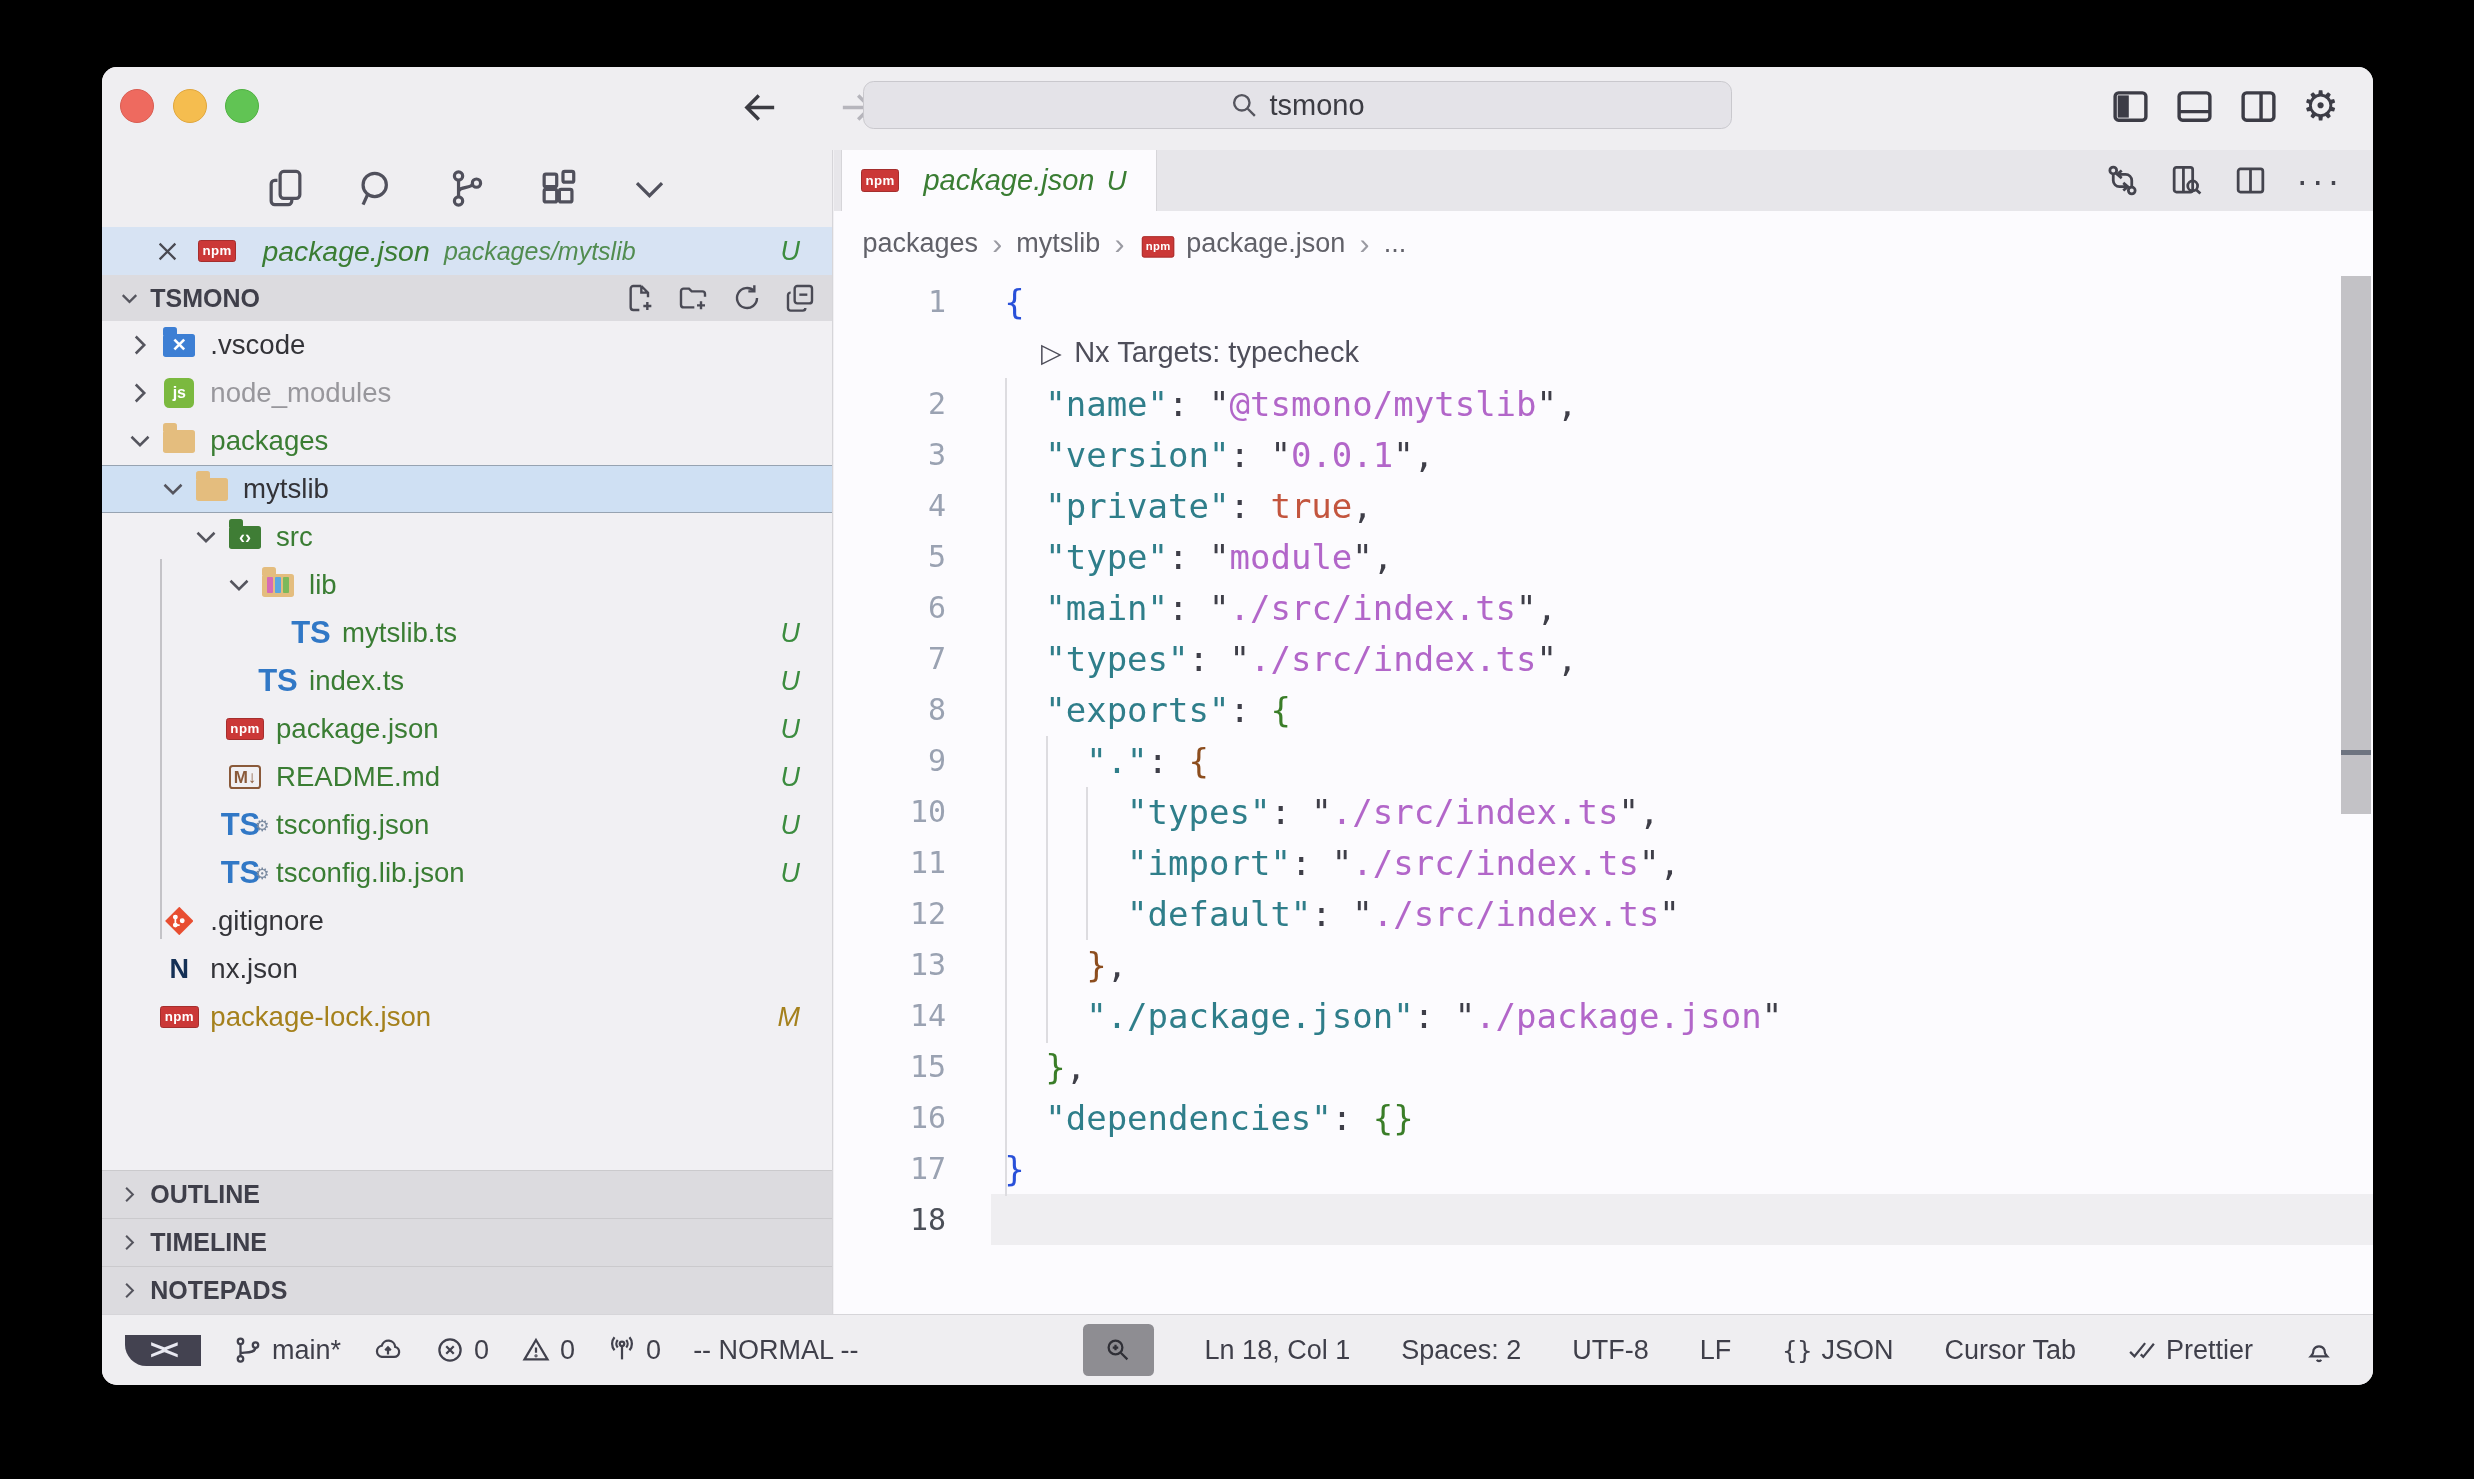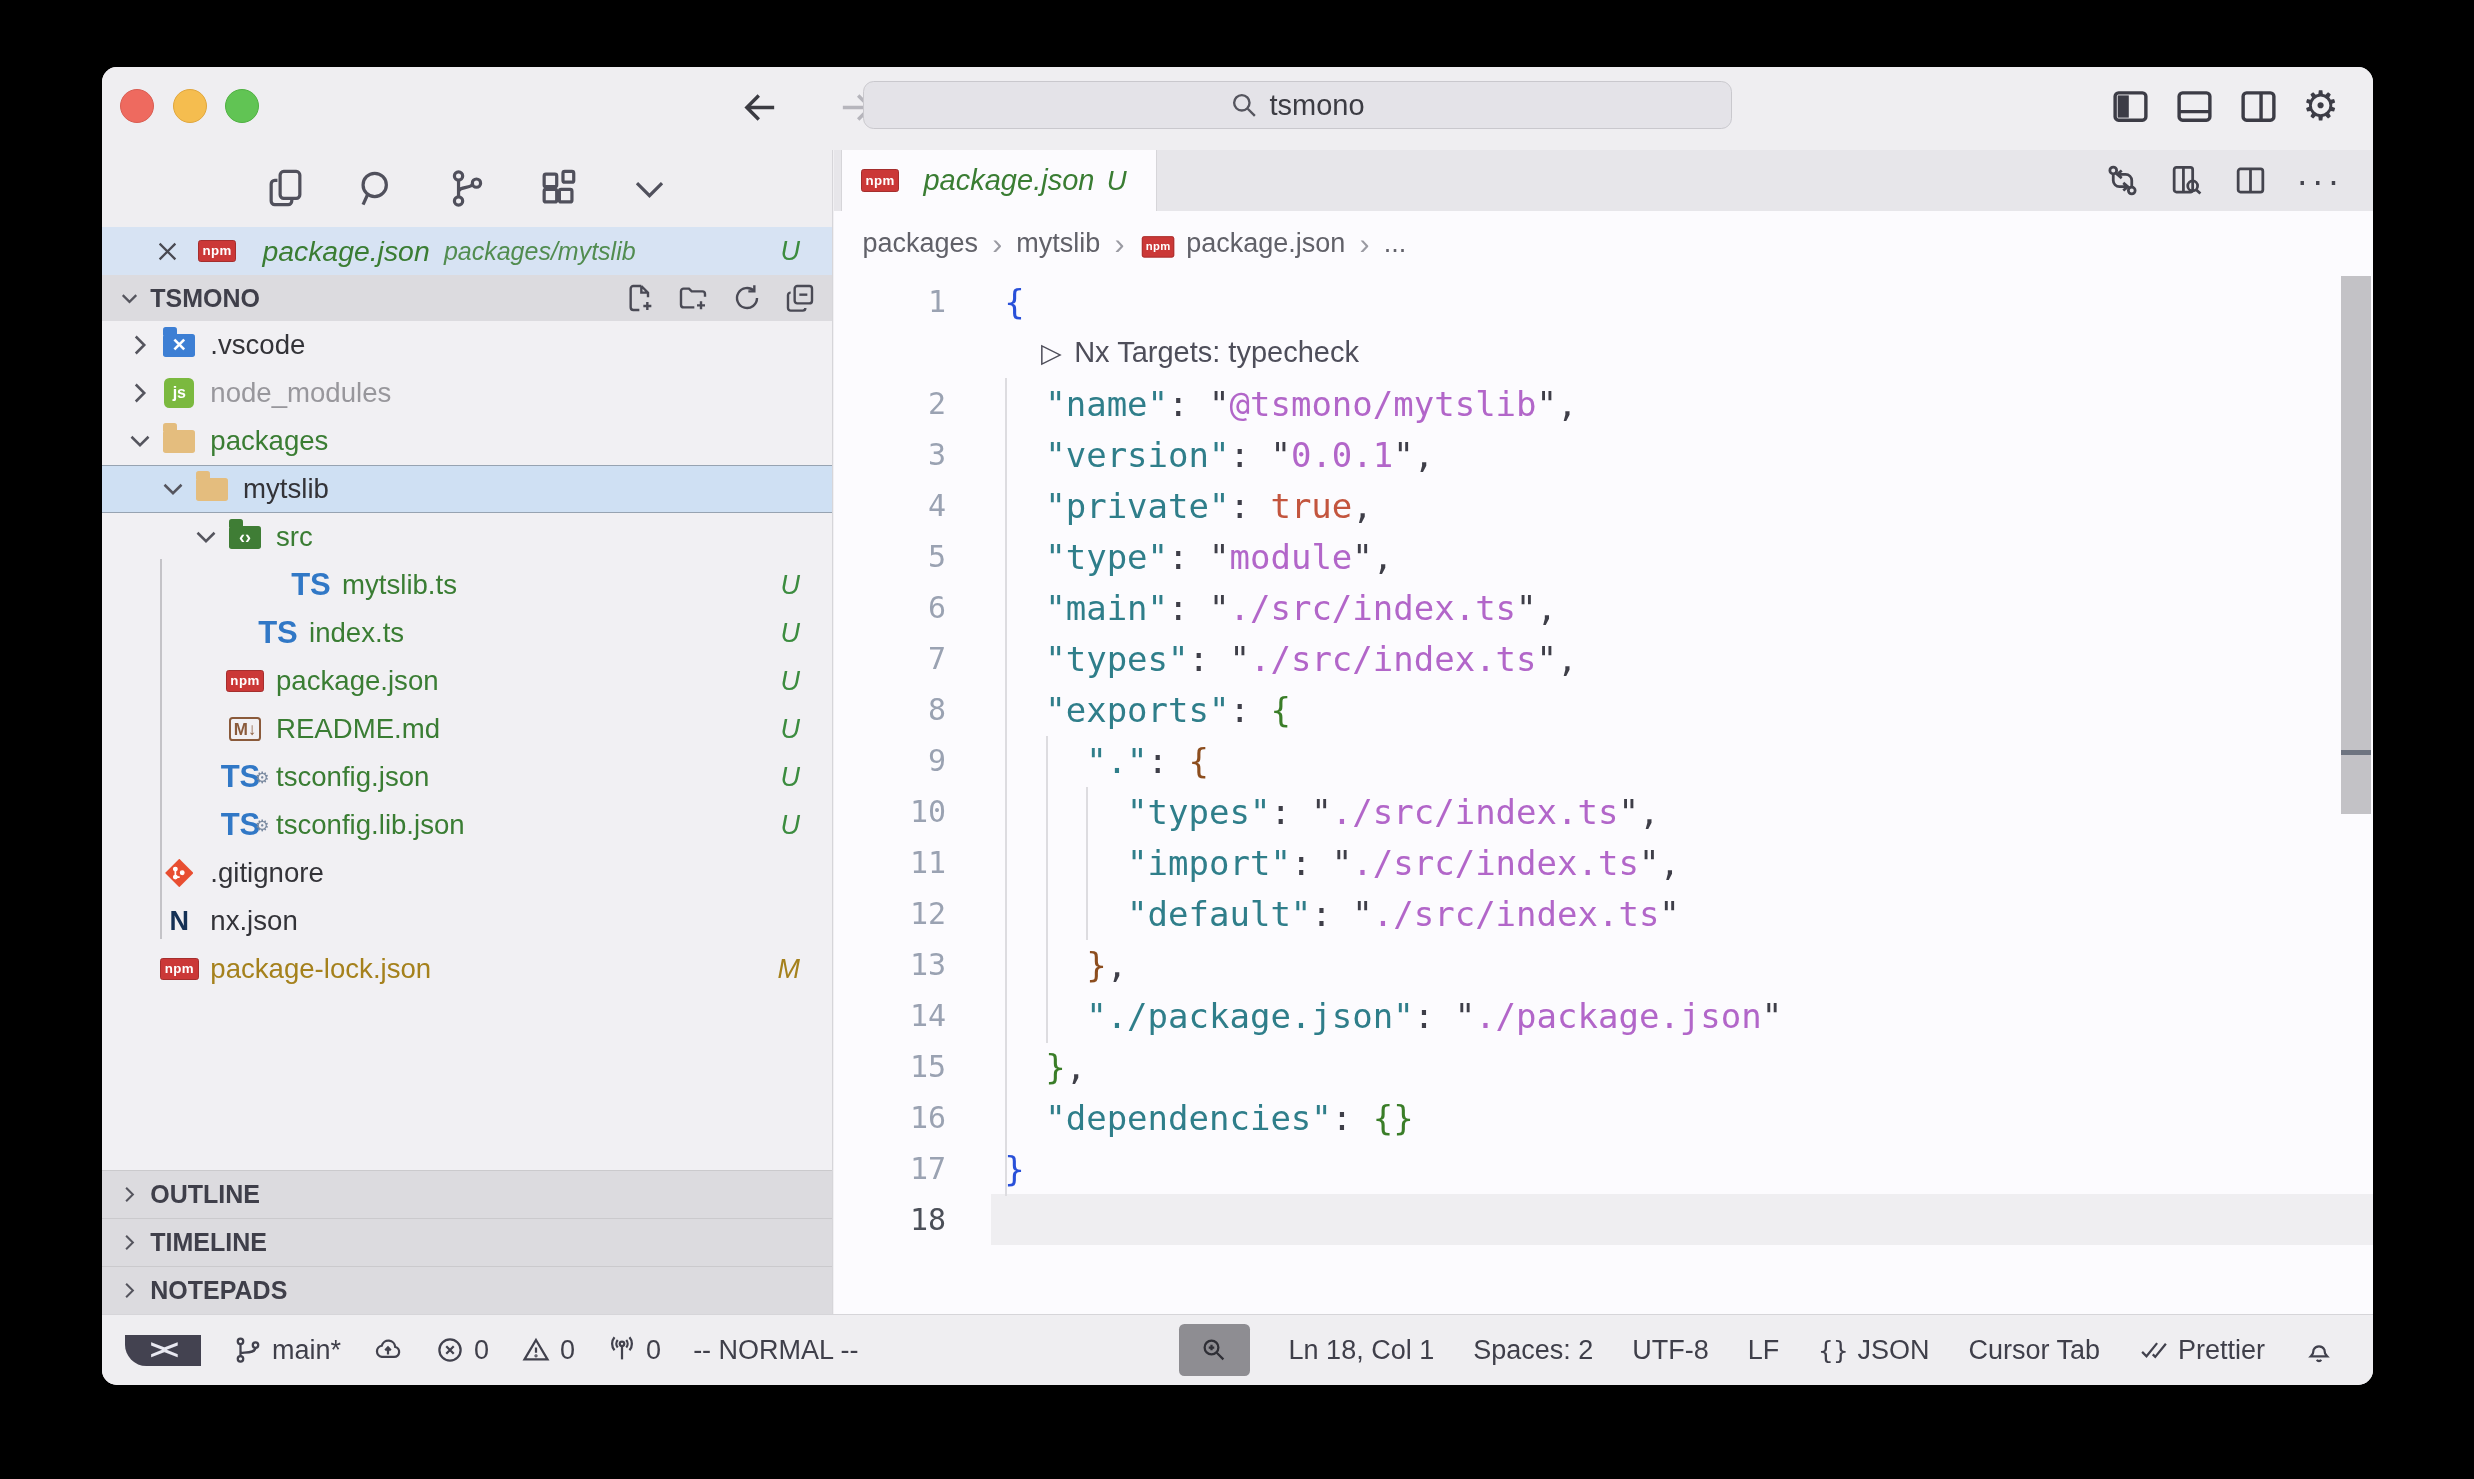--- a/index.html
+++ b/index.html
@@ -117,21 +117,21 @@
   .smark{position:absolute;right:1.8px;width:30px;height:5.3px;background:#6e7480}
 
   
   .statusbar{position:absolute;left:0;right:0;bottom:0;height:71px;background:var(--chrome);
     border-top:1.8px solid var(--border);display:flex;align-items:center;font-size:27px;color:#3f3f4a}
   .remote{width:76px;height:100%;background:#434250;color:#e9e9f2;display:flex;align-items:center;
     justify-content:center;font-weight:bold;font-size:27px;letter-spacing:-2.7px;border-bottom-left-radius:21.3px;flex:none}
   .sitem{display:flex;align-items:center;gap:9px;white-space:nowrap}
   .sitem .ic{width:30px;height:30px;color:#41414d}
   .sleft{display:flex;align-items:center;gap:32px;margin-left:23px}
-  .sright{display:flex;align-items:center;gap:39px;margin-left:auto;margin-right:39px}
+  .sright{display:flex;align-items:center;gap:51px;margin-left:auto;margin-right:39px}
   .zoombox{width:71px;height:52px;background:#8e8d92;border-radius:5.3px;display:flex;align-items:center;justify-content:center}
   .zoombox .ic{color:#2f2f36}
   .braces{font-family:"DejaVu Sans Mono",monospace;font-size:25px}
 </style>
 </head>
 <body>
 
 <div class="stage">
   <div class="window">
 
@@ -327,20 +327,38 @@
               <svg viewBox="0 0 24 24" fill="none" stroke="currentColor" stroke-width="1.8">
                 <path d="M6 9l6 6 6-6"></path>
               </svg>
             </span>
             <span class="ticon">
               <span class="fld green open">
                 <i>‹›</i>
               </span>
             </span>
             <span class="tlab c-green">src</span>
+            <span class="badge"><span class="dot dgreen"></span></span>
+          </div>
+          <div class="trow" style="padding-left: 120px;">
+            <span class="chev">
+              <svg viewBox="0 0 24 24" fill="none" stroke="currentColor" stroke-width="1.8">
+                <path d="M6 9l6 6 6-6"></path>
+              </svg>
+            </span>
+            <span class="ticon">
+              <span class="fld open">
+                <span class="books">
+                  <b style="background:#d66bb5"></b>
+                  <b style="background:#5aa7e0"></b>
+                  <b style="background:#7cb95c"></b>
+                </span>
+              </span>
+            </span>
+            <span class="tlab c-green">lib</span>
             <span class="badge"><span class="dot dgreen"></span></span>
           </div>
           <div class="trow" style="padding-left: 153px;">
             <span class="chev"></span>
             <span class="ticon">
               <span class="tsico">TS</span>
             </span>
             <span class="tlab c-green">mytslib.ts</span>
             <span class="badge bU">U</span>
           </div>

